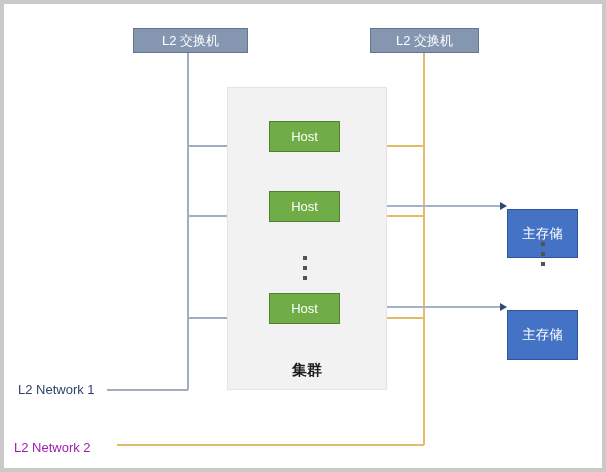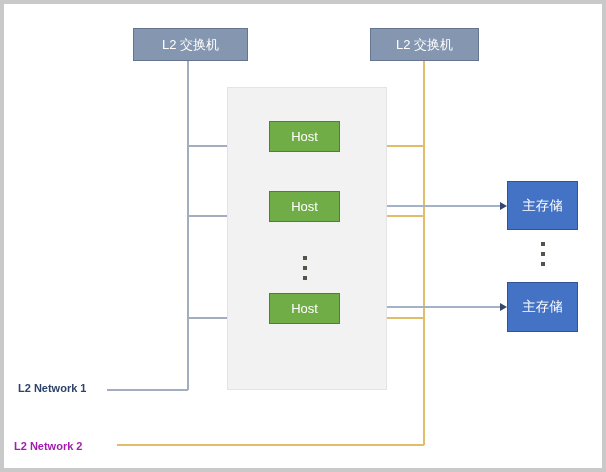--- a/index.html
+++ b/index.html
@@ -2,40 +2,40 @@
 <html><head>
 <meta charset="utf-8">
 <style>
   html,body{margin:0;padding:0;background:#ffffff;font-family:"Liberation Sans",sans-serif;}
   .page{
     position:relative;width:606px;height:472px;background:#ffffff;overflow:hidden;
     box-shadow:inset 0 0 0 4px #c9c9c9;
   }
   .node{position:absolute;display:flex;align-items:center;justify-content:center;
     box-sizing:border-box;text-align:center;}
-  .switch{width:115px;height:33px;background:#8496B0;border:1.5px solid #65758F;
+  .switch{width:115px;height:25px;background:#8496B0;border:1.5px solid #65758F;
     color:#ffffff;font-size:13px;}
   .host{width:71px;height:31px;background:#70AD47;border:1.5px solid #507E32;
     color:#ffffff;font-size:13px;}
   .storage{width:71px;height:49px;background:#4472C4;border:1.5px solid #2F5597;
-    color:#ffffff;font-size:13.5px;}
+    color:#ffffff;font-size:13.5px;margin-top:28px;}
   .cluster{position:absolute;left:227px;top:87px;width:160px;height:303px;
     background:#F2F2F2;border:1px solid #E4E4E4;box-sizing:border-box;}
   .cluster-label{position:absolute;left:227px;top:361px;width:160px;text-align:center;
     font-size:15px;font-weight:bold;color:#1f1f1f;}
   .line{position:absolute;}
   .gray{background:#A2ADC0;}
   .orange{background:#E0BC6B;}
   .bluearrow{background:#A4B1C6;}
   .h{height:1.5px;}
   .v{width:1.5px;}
   .arrowhead{position:absolute;width:0;height:0;
     border-top:4px solid transparent;border-bottom:4px solid transparent;
     border-left:7px solid #33486E;}
-  .netlabel{position:absolute;font-size:11px;white-space:nowrap;font-weight:bold;}
+  .netlabel{position:absolute;font-size:13px;white-space:nowrap;}
   .net1{left:18px;top:382px;color:#2E4369;}
   .net2{left:14px;top:440px;color:#a21caf;}
   .dot{position:absolute;width:4px;height:4px;background:#54544A;}
 </style>
 </head>
 <body>
 
 <div class="page">
 
   <div class="line v gray" style="left:187px;top:53px;height:337px"></div>
@@ -49,20 +49,21 @@
   <div class="line h orange" style="left:340px;top:145px;width:84px"></div>
   <div class="line h orange" style="left:340px;top:215px;width:84px"></div>
   <div class="line h orange" style="left:340px;top:317px;width:84px"></div>
 
   <div class="line h bluearrow" style="left:387px;top:205px;width:113px"></div>
   <div class="arrowhead" style="left:500px;top:202px"></div>
   <div class="line h bluearrow" style="left:387px;top:306px;width:113px"></div>
   <div class="arrowhead" style="left:500px;top:303px"></div>
 
   <div class="cluster"></div>
+  <div class="cluster-label">集群</div>
 
   <div class="node switch" style="left:133px;top:28px">
     <span>L2 交换机</span>
   </div>
   <div class="node switch" style="left:370px;top:28px;width:109px">
     <span>L2 交换机</span>
   </div>
 
   <div class="node host" style="left:269px;top:121px">
     <span>Host</span>

